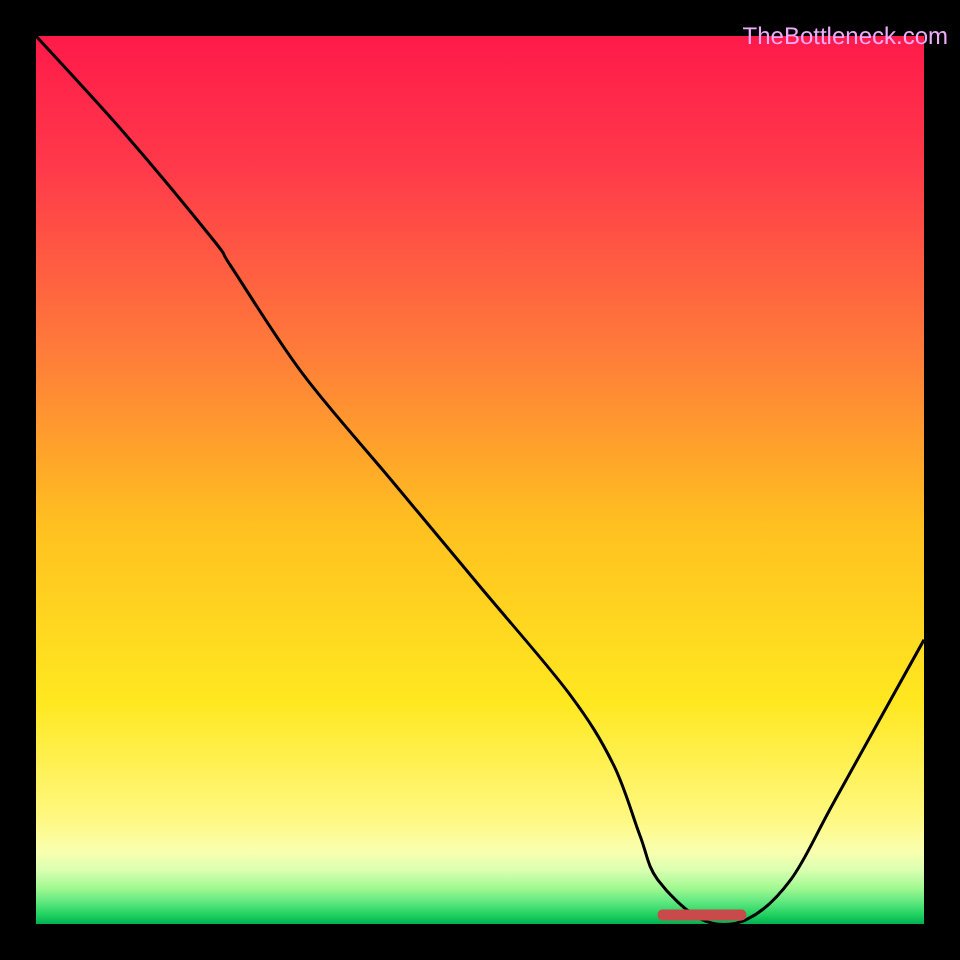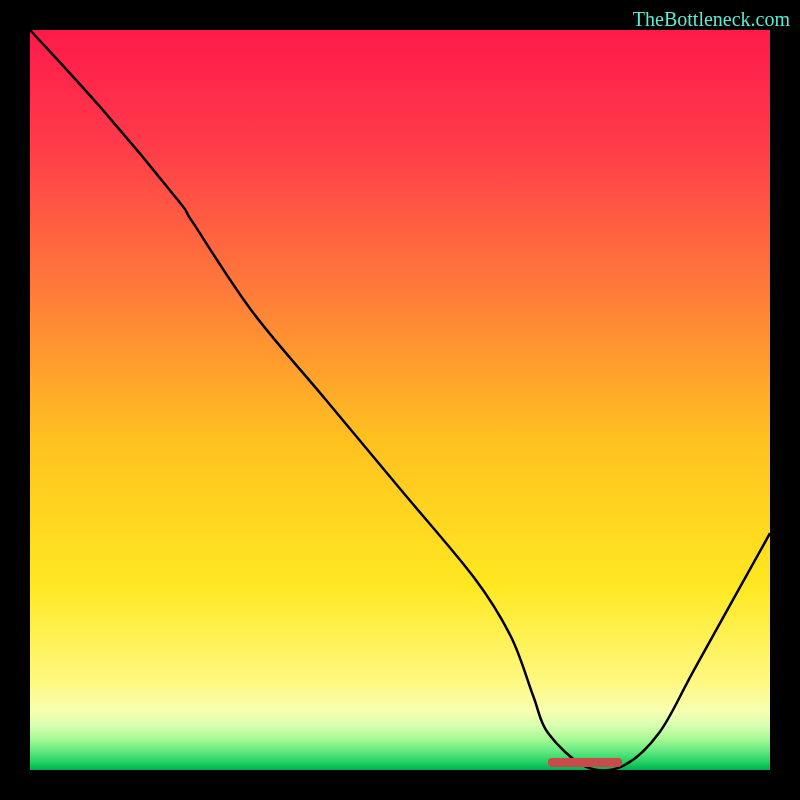--- a/index.html
+++ b/index.html
@@ -5,27 +5,26 @@
   * { margin: 0; padding: 0; box-sizing: border-box; }
   body {
     width: 800px;
     height: 800px;
     background: #000;
     position: relative;
     font-family: Arial, sans-serif;
   }
   .watermark {
     position: absolute;
-    top: 8px;
+    top: 20px;
     right: 10px;
-    color: #5eead4;
+    color: #f0abfc;
     font-size: 20px;
     font-weight: normal;
     z-index: 10;
-    font-family: Liberation Serif, serif;
   }
   .plot-area {
     position: absolute;
     left: 30px;
     top: 30px;
     width: 740px;
     height: 740px;
     overflow: hidden;
   }
   .gradient-bg {

